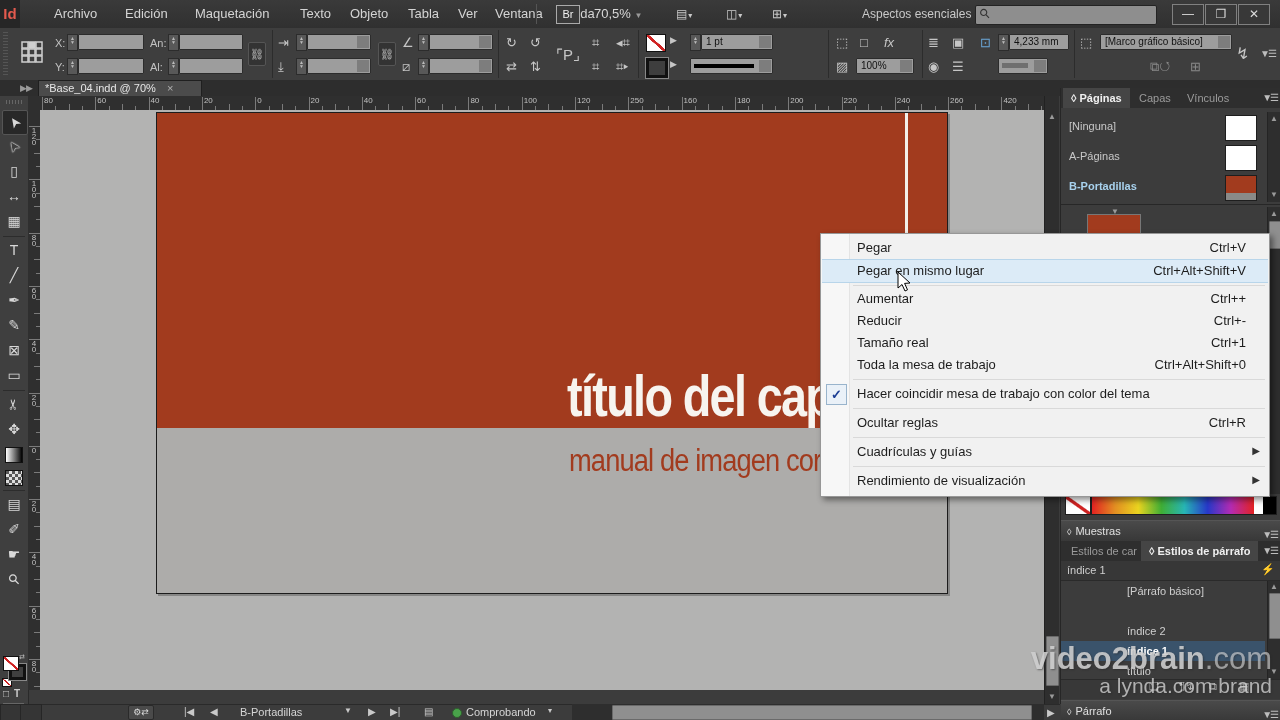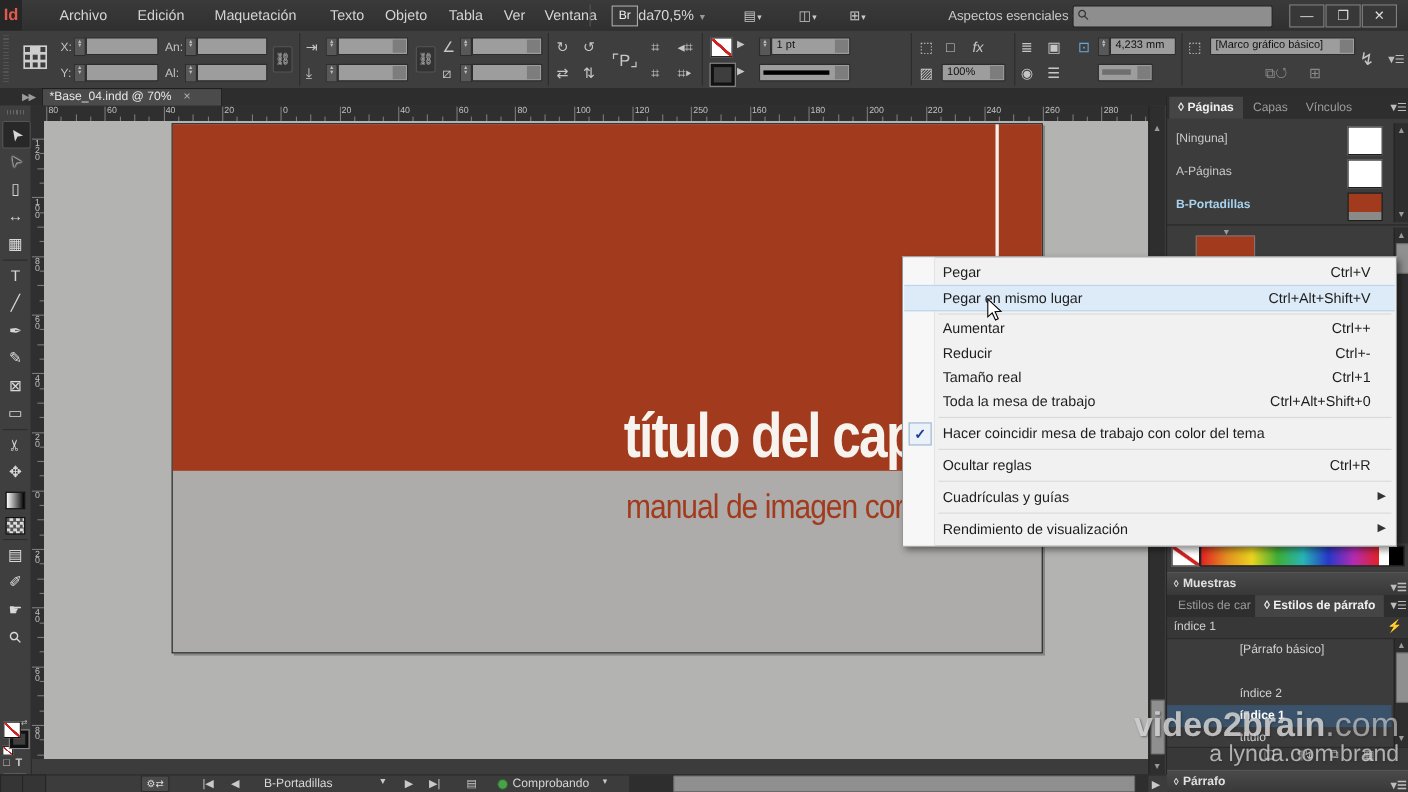--- a/index.html
+++ b/index.html
@@ -100,21 +100,21 @@
   .ptab{position:absolute;top:0;height:20px;line-height:20px;font-size:11px;color:#9b9b9b;padding:0 8px;}
   .ptab.active{background:#454545;color:#f0f0f0;font-weight:bold;}
   .pmenu{position:absolute;right:4px;top:4px;color:#bdbdbd;font-size:10px;letter-spacing:-2px;}
   .prow{position:absolute;left:0;width:204px;height:30px;}
   .prow .nm{position:absolute;left:8px;top:8px;font-size:11px;color:#c8c8c8;}
   .prow .nm.sel{color:#a8d2ee;font-weight:bold;}
   .thumb{position:absolute;right:8px;top:3px;width:30px;height:24px;border:1px solid #1e1e1e;background:#fff;}
   .thumb.red{background:linear-gradient(#a23b1e 0 70%,#8a8a88 70%);}
   .vsb{position:absolute;right:0;width:13px;background:#2e2e2e;border-left:1px solid #242424;}
   .panel-head{position:absolute;left:0;width:220px;height:20px;background:linear-gradient(#4a4a4a,#383838);
-              border-top:1px solid #555;border-bottom:1px solid #262626;color:#e0e0e0;font-size:11px;font-weight:bold;line-height:20px;}
+              border-top:1px solid #555;border-bottom:1px solid #262626;color:#e0e0e0;font-size:11px;font-weight:normal;line-height:20px;}
   .panel-head .dia{font-size:9px;margin:0 4px 0 6px;}
   .stylerow{position:absolute;left:0;width:204px;height:20px;font-size:11px;color:#cfcfcf;line-height:20px;}
   .stylerow .txt{margin-left:66px;}
   .stylerow.sel{background:#3a536b;color:#fff;font-weight:bold;}
   #spectrum{left:4px;width:196px;height:17px;border:1px solid #1f1f1f;
     background:linear-gradient(90deg,#e32222,#e38f22,#ead41f,#3fae35,#27b5b5,#2738c9,#b32bb3,#e32222 88%,#ffffff 88% 93%,#000 93%);}
   #spec-none{left:4px;width:24px;height:17px;background:#fff;border:1px solid #1f1f1f;}
   #spec-none .diag{position:absolute;left:0;top:0;width:100%;height:100%;
      background:linear-gradient(to top right,transparent 42%,#cf2222 46%,#cf2222 54%,transparent 58%);}
 
@@ -399,21 +399,21 @@
       <div class="hlab" style="left:856.8px">240</div>
       <div class="htick" style="left:868.125px;height:4px"></div>
       <div class="htick" style="left:881.4499999999999px;height:6px"></div>
       <div class="htick" style="left:894.775px;height:4px"></div>
       <div class="htick" style="left:908.0999999999999px;height:13px"></div>
       <div class="hlab" style="left:910.0999999999999px">260</div>
       <div class="htick" style="left:921.425px;height:4px"></div>
       <div class="htick" style="left:934.7499999999999px;height:6px"></div>
       <div class="htick" style="left:948.0749999999999px;height:4px"></div>
       <div class="htick" style="left:961.4px;height:13px"></div>
-      <div class="hlab" style="left:963.4px">280</div>
+      <div class="hlab" style="left:963.4px">420</div>
       <div class="htick" style="left:974.725px;height:4px"></div>
       <div class="htick" style="left:988.05px;height:6px"></div>
       <div class="htick" style="left:1001.375px;height:4px"></div>
     </div>
   <div class="abs ni" id="vruler">
       <div class="vtick" style="top:16px;width:11px"></div>
       <div class="vlab" style="top:18px">120</div>
       <div class="vtick" style="top:29.325px;width:4px"></div>
       <div class="vtick" style="top:42.65px;width:6px"></div>
       <div class="vtick" style="top:55.974999999999994px;width:4px"></div>

